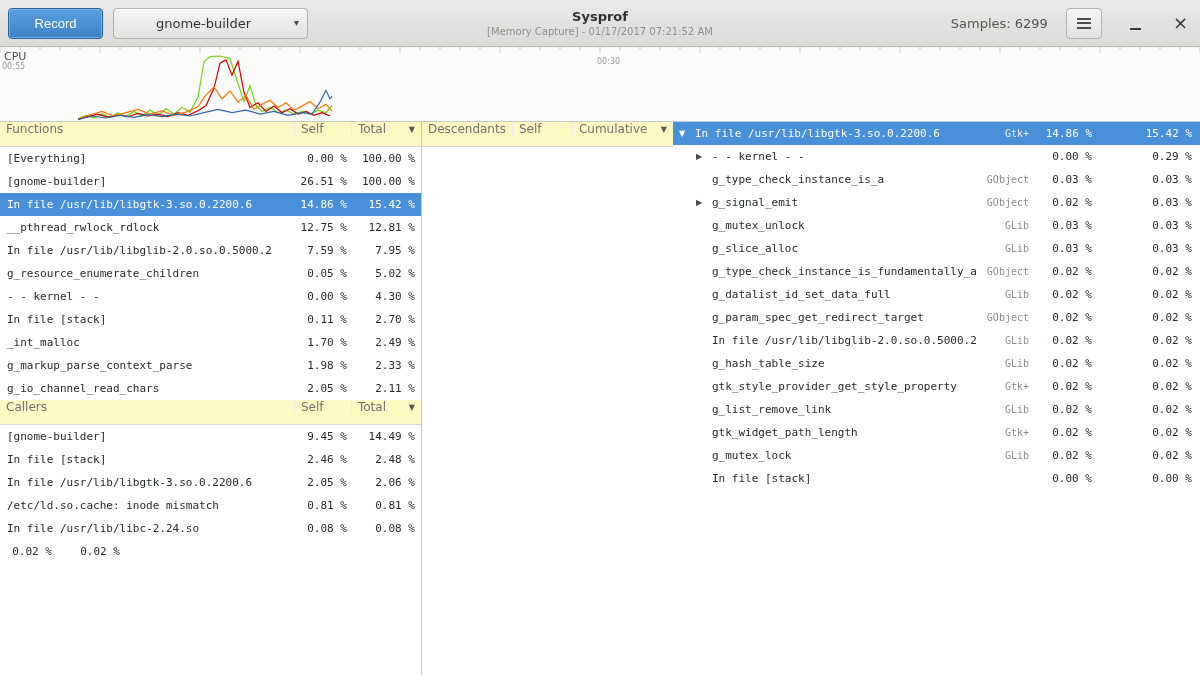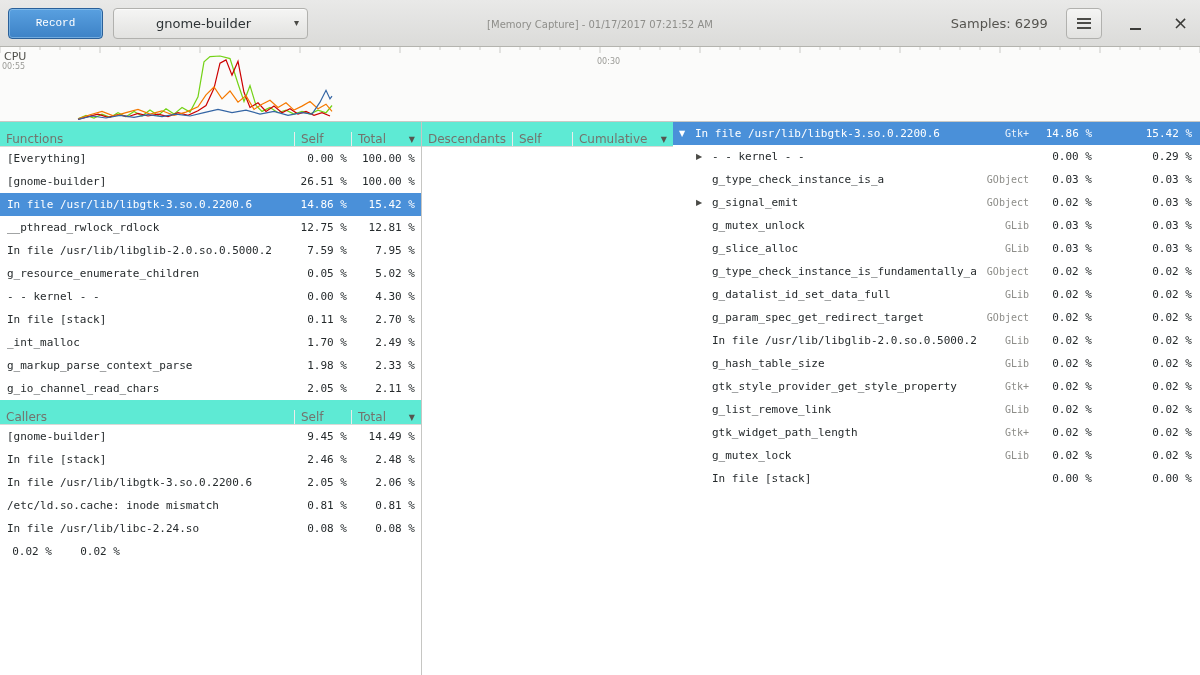--- a/index.html
+++ b/index.html
@@ -3,22 +3,22 @@
 <meta charset="utf-8">
 <style>
   * { margin:0; padding:0; box-sizing:border-box; }
   html,body { width:1200px; height:675px; overflow:hidden; }
   body { font-family:"DejaVu Sans", sans-serif; background:#ffffff; position:relative; font-size:12px; color:#2e3436; }
 
   
   .headerbar { position:relative; height:47px; background:linear-gradient(#e9e9e8,#dbdbd9);
                border-bottom:1px solid #b3b3ae; display:flex; align-items:center; padding:0 12px 0 8px; }
   .record-btn { width:95px; height:31px; border-radius:4px; border:1px solid #2a6099;
-                background:linear-gradient(#59a0e0,#3d82c6); color:#ffffff; font-size:11px;
-                font-family:Liberation Mono, monospace; box-shadow: inset 0 0 0 1px rgba(160,205,240,.55); cursor:pointer; }
+                background:linear-gradient(#59a0e0,#3d82c6); color:#ffffff; font-size:13px;
+                font-family:Liberation Sans, sans-serif; box-shadow: inset 0 0 0 1px rgba(160,205,240,.55); cursor:pointer; }
   .combo { margin-left:10px; width:195px; height:31px; border:1px solid #b1b1ae; border-radius:4px;
            background:linear-gradient(#f5f5f4,#e2e2e0); display:flex; align-items:center; position:relative;
            box-shadow: inset 0 1px rgba(255,255,255,.6); cursor:pointer; }
   .combo-label { flex:1; text-align:center; font-size:13px; color:#2e3436; padding-right:14px; }
   .combo-arrow { position:absolute; right:8px; top:50%; transform:translateY(-54%); font-size:10px; color:#4a4a46; }
   .title-block { position:absolute; left:50%; top:50%; transform:translate(-50%,-50%); text-align:center; pointer-events:none; }
   .title { font-weight:bold; font-size:13px; color:#2c3032; }
   .subtitle { font-size:10px; color:#8e8e8a; margin-top:2px; }
   .header-right { margin-left:auto; display:flex; align-items:center; }
   .samples { font-size:13px; color:#55544f; }
@@ -33,22 +33,22 @@
   .cpu-area svg { position:absolute; left:0; top:0; }
   .cpu-label { position:absolute; left:4px; top:3px; font-size:11px; color:#50504b; }
   .time-start { position:absolute; left:2px; top:15px; font-size:8px; color:#9a9a96; }
   .time-mid { position:absolute; left:597px; top:10px; font-size:8px; color:#9a9a96; }
 
   
   .main { display:flex; height:553px; background:#ffffff; }
   .left-pane { width:448px; border-right:1px solid #c6c6c3; display:flex; flex-direction:column; }
   .right-pane { flex:1; display:flex; flex-direction:row; }
 
-  .thead { display:flex; height:25px; flex:none; background:#5eead4; border-bottom:1px solid #d9d9d6;
-           color:#73736d; font-size:12px; align-items:flex-end; }
+  .thead { display:flex; height:25px; flex:none; background:#fef9c3; border-bottom:1px solid #d9d9d6;
+           color:#73736d; font-size:12px; align-items:flex-start; }
   .th { display:flex; align-items:center; padding:0 6px; border-right:1px solid #ececea; cursor:pointer; }
   .th.name { flex:1; min-width:0; }
   .th.self { width:57px; }
   .th.total { width:69px; border-right:none; justify-content:space-between; }
   .right-pane .th.self { width:60px; }
   .th.cum { width:100px; border-right:none; justify-content:space-between; }
   .sort { font-size:8px; color:#55554f; margin-left:4px; }
 
   .tbody { flex:none; }
   .row { display:flex; height:23px; align-items:center; font-family:"DejaVu Sans Mono", monospace; font-size:11px; color:#252a2c; cursor:default; }
@@ -71,20 +71,21 @@
 </head>
 <body>
 
 <div class="headerbar">
   <button class="record-btn">Record</button>
   <div class="combo">
     <span class="combo-label">gnome-builder</span>
     <span class="combo-arrow">▾</span>
   </div>
   <div class="title-block">
+    <div class="title">Sysprof</div>
     <div class="subtitle">[Memory Capture] - 01/17/2017 07:21:52 AM</div>
   </div>
   <div class="header-right">
     <span class="samples">Samples: 6299</span>
     <button class="menu-btn">
       <span class="hamburger"></span>
     </button>
     <span class="win-min"></span>
     <span class="win-close">×</span>
   </div>

